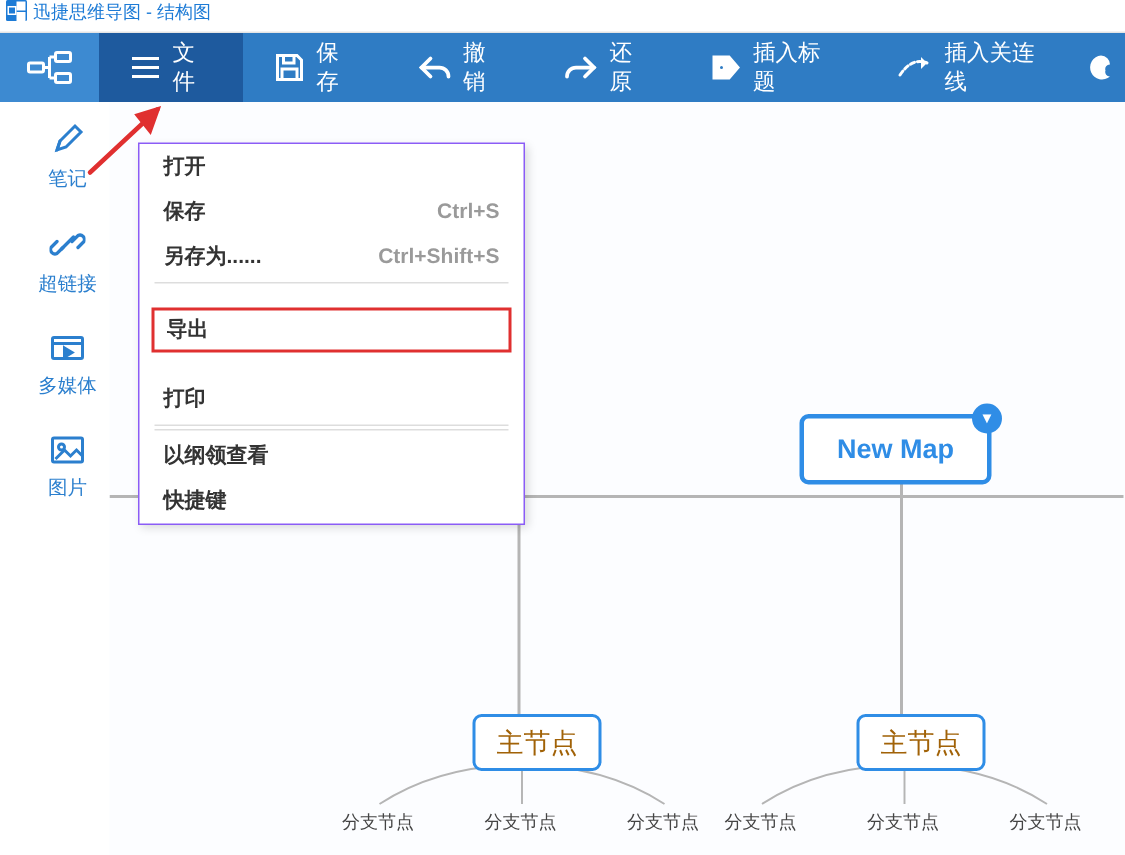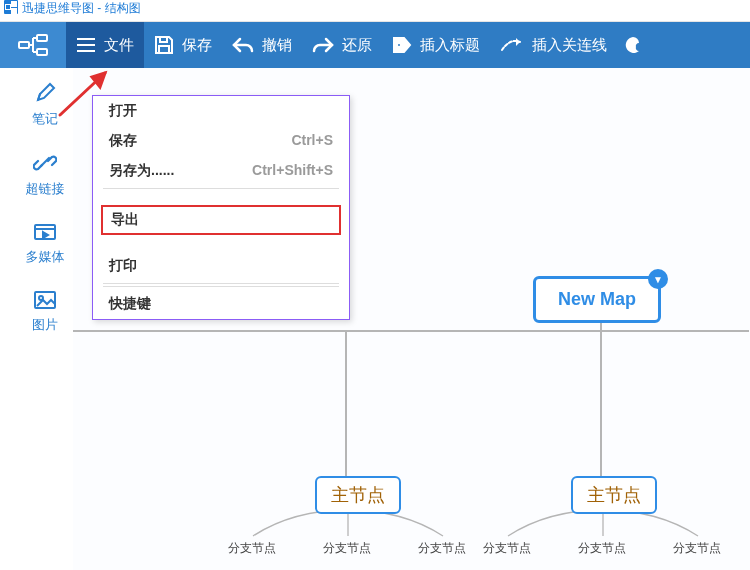--- a/index.html
+++ b/index.html
@@ -49,21 +49,21 @@
   .toolbar {
     height: 46px;
     background: #2f7cc4;
     display: flex;
     align-items: stretch;
     color: #fff;
   }
   .toolbar-item {
     display: flex;
     align-items: center;
-    padding: 0 10px;
+    padding: 0 21px;
     gap: 8px;
     cursor: pointer;
     font-size: 15px;
   }
   .toolbar-item.home {
     background: #3d8ad1;
     padding: 0 18px;
   }
   .toolbar-item.file {
     background: #1e5a9e;
@@ -406,20 +406,23 @@
   <hr>
   <div class="row highlight">
       <span>导出</span>
     </div>
   <div class="row">
       <span>打印</span>
     </div>
   <hr>
   <hr>
   <div class="row">
+      <span>以纲领查看</span>
+    </div>
+  <div class="row">
       <span>快捷键</span>
     </div>
 </div>
 
 <svg class="arrow-annot" width="70" height="60">
   <g stroke="#e03030" stroke-width="3" fill="#e03030" stroke-linecap="round">
     <line x1="10" y1="50" x2="55" y2="8"></line>
     <polygon points="55,8 42,12 50,22"></polygon>
   </g>
 </svg>

